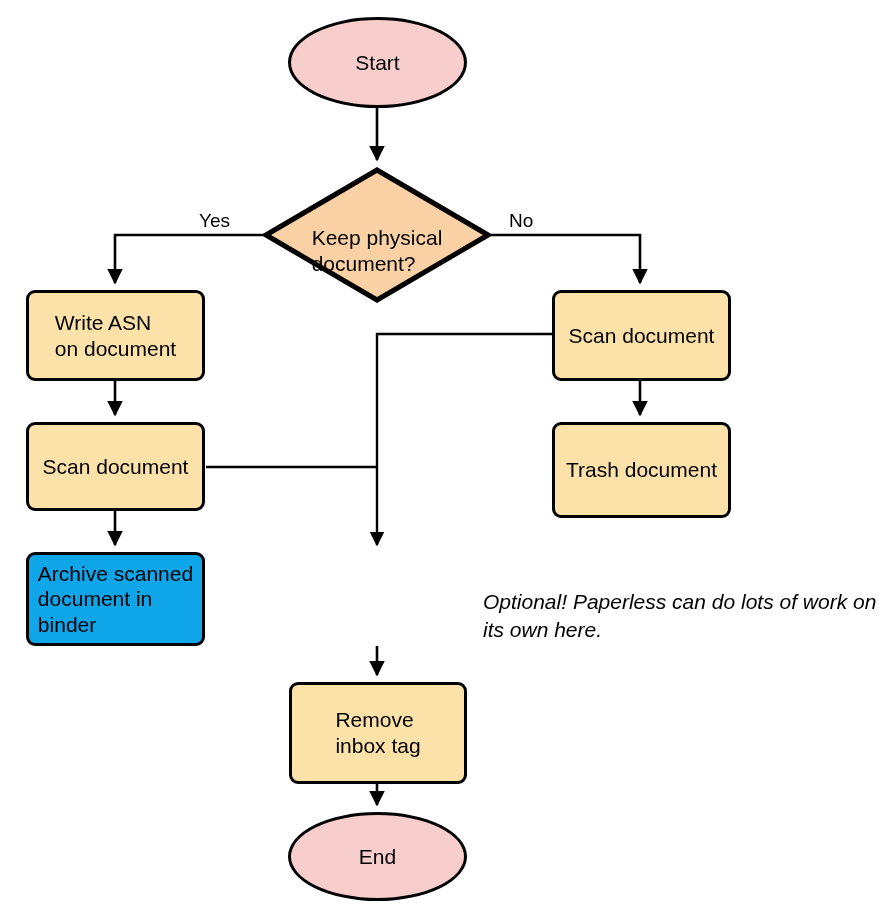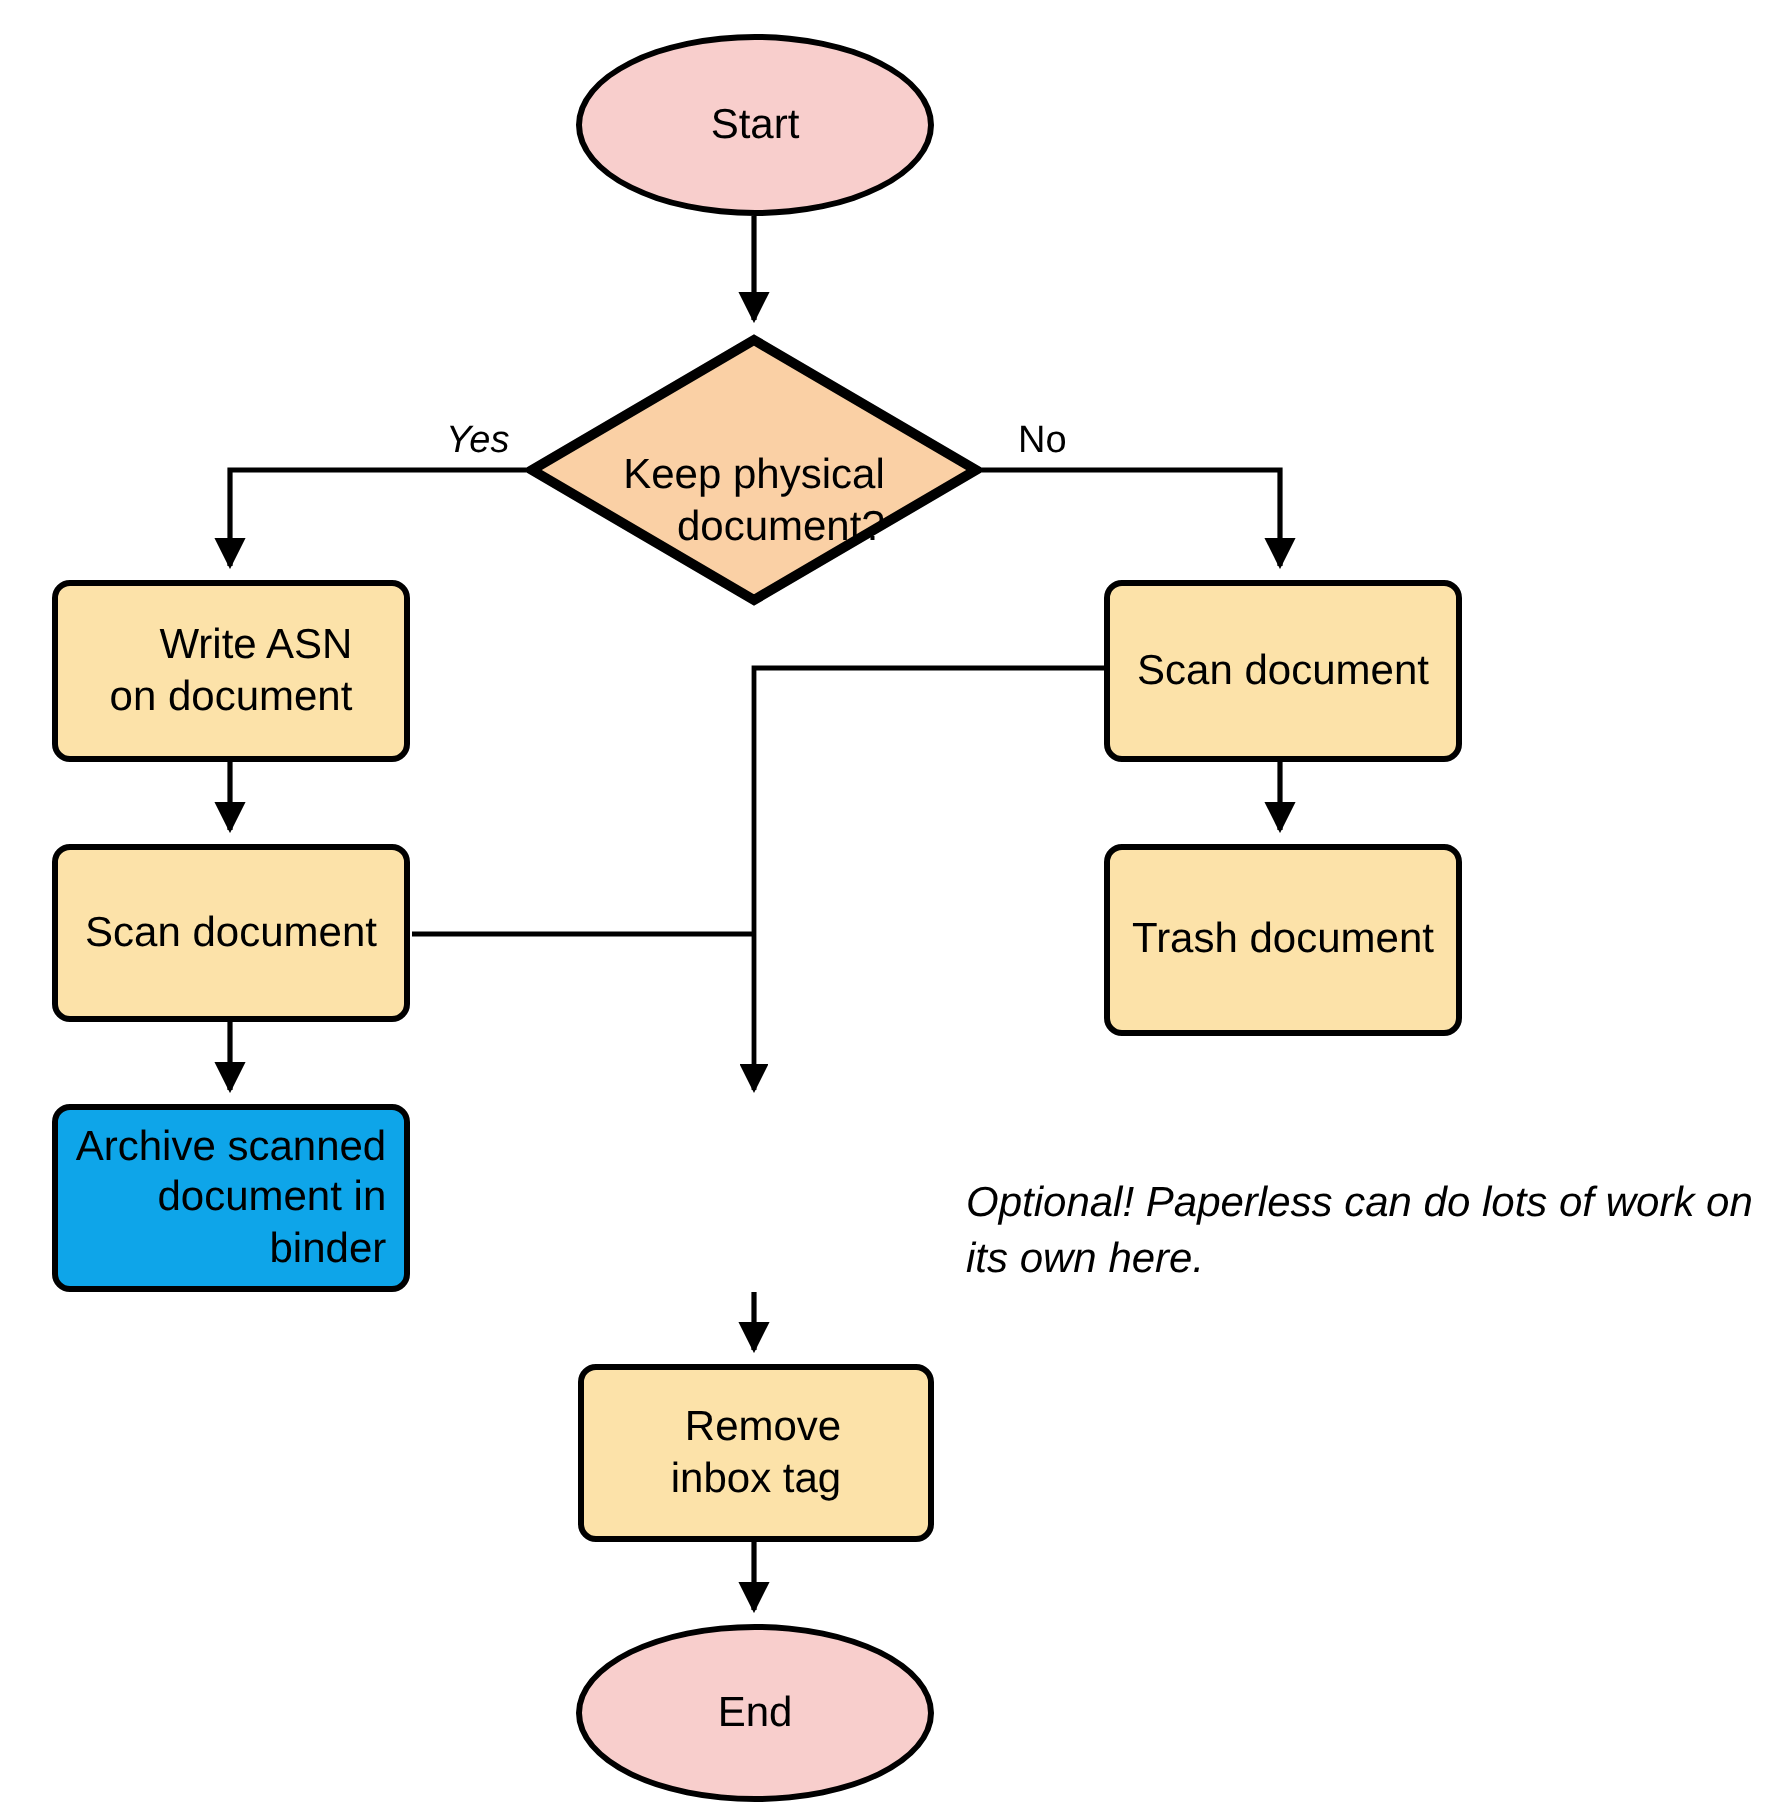--- a/index.html
+++ b/index.html
@@ -25,21 +25,21 @@
     width: 888px;
     height: 907px;
     pointer-events: none;
   }
   .node {
     position: absolute;
     box-sizing: border-box;
     display: flex;
     align-items: center;
     justify-content: center;
-    text-align: right;
+    text-align: left;
     color: #000000;
     line-height: 1.22;
     white-space: pre-line;
   }
   .node.process {
     border: 3px solid #000000;
     border-radius: 9px;
     font-size: 21px;
   }
   .node.terminator {
@@ -116,21 +116,21 @@
   </div>
 
   <div class="node decision" style="left:263px; top:167px; width:228px; height:136px;">
     <svg class="decision-shape" viewBox="0 0 228 136" preserveAspectRatio="none">
       <polygon points="114,3 225,68 114,133 3,68" fill="#FAD0A5" stroke="#000000" stroke-width="5" stroke-linejoin="miter"></polygon>
     </svg>
     <span class="decision-label">Keep physical
 document?</span>
   </div>
 
-  <div class="edge-label" style="left:223px; top:210px;font-style:italic;">Yes</div>
+  <div class="edge-label" style="left:199px; top:210px;">Yes</div>
   <div class="edge-label" style="left:509px; top:210px;">No</div>
 
   <div class="node process" style="left:26px; top:290px; width:179px; height:91px; background:#FCE2A9;">
     <span>Write ASN
 on document</span>
   </div>
 
   <div class="node process" style="left:26px; top:422px; width:179px; height:89px; background:#FCE2A9;">
     <span>Scan document</span>
   </div>
@@ -143,21 +143,21 @@
 
   <div class="node process" style="left:552px; top:290px; width:179px; height:91px; background:#FCE2A9;">
     <span>Scan document</span>
   </div>
 
   <div class="node process" style="left:552px; top:422px; width:179px; height:96px; background:#FCE2A9;">
     <span>Trash document</span>
   </div>
 
 
-  <div class="node process" style="left:289px; top:682px; width:178px; height:89px; background:#FCE2A9;">
+  <div class="node process" style="left:289px; top:682px; width:178px; height:102px; background:#FCE2A9;">
     <span>Remove
 inbox tag</span>
   </div>
 
   <div class="node terminator" style="left:288px; top:812px; width:179px; height:89px; background:#F8CECC;">
     <span>End</span>
   </div>
 
   <div class="annotation" style="left:483px; top:588px; width:400px;">Optional! Paperless can do lots of work on its own here.</div>
 

